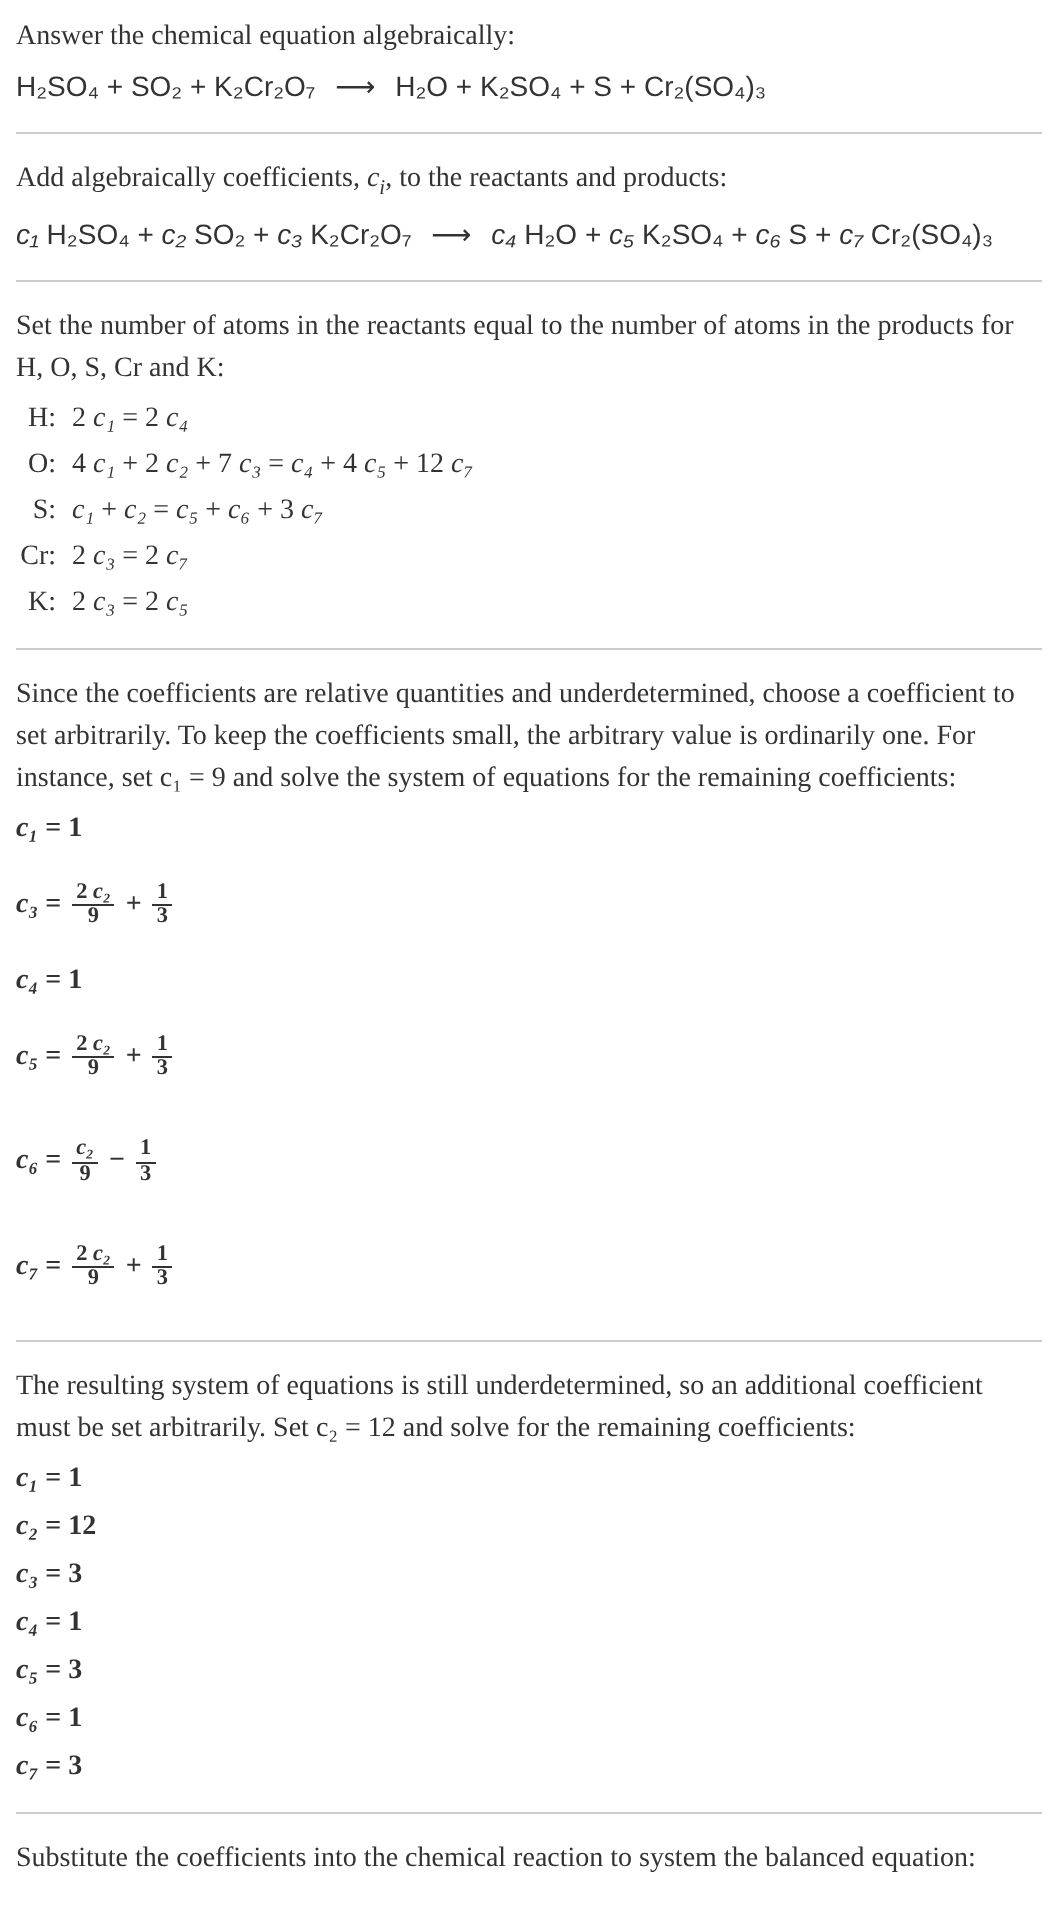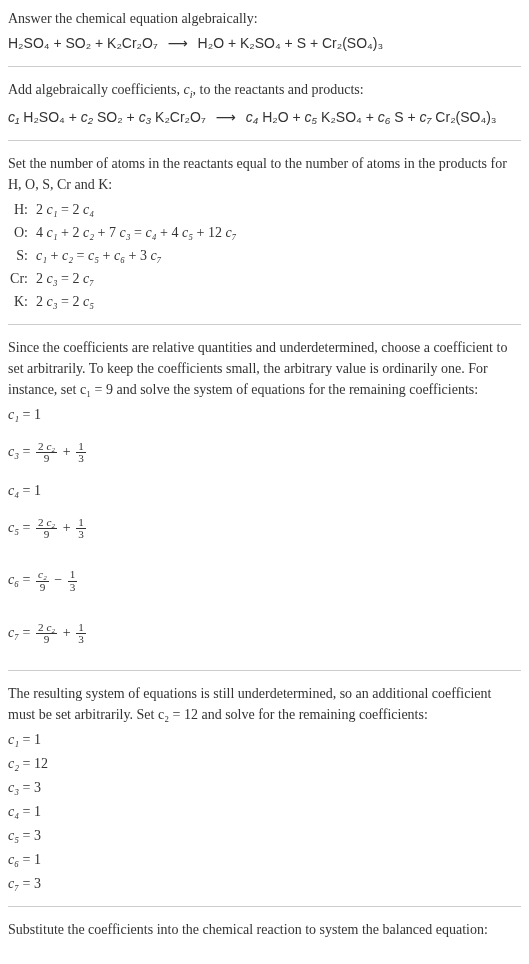--- a/index.html
+++ b/index.html
@@ -45,20 +45,21 @@
     .atom-label {
       width: 28px;
       text-align: right;
       padding-right: 8px;
     }
     .atom-eq {
       flex: 1;
     }
     .coeff-list {
       margin: 4px 0;
+      font-weight: bold;
     }
     .coeff-row {
       margin: 3px 0;
     }
     .frac {
       display: inline-block;
       vertical-align: middle;
       text-align: center;
       font-size: 0.8em;
       line-height: 1;

